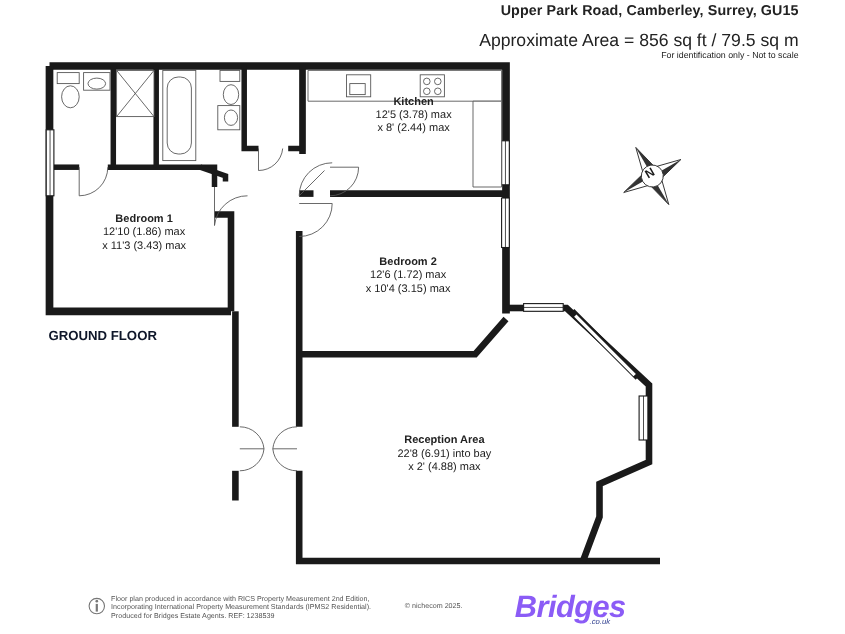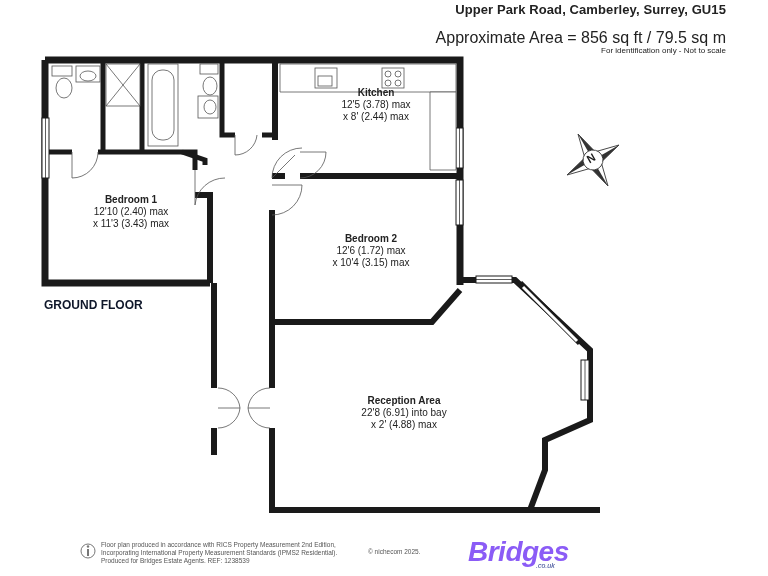--- a/index.html
+++ b/index.html
@@ -138,21 +138,21 @@
 <div style="position:absolute;left:587px;top:152px;font-size:11px;font-weight:bold;transform:rotate(-30deg);">N</div>
 
 <div class="room-label" style="left:360px;top:87px;margin-left:16px;">
   <span class="rname">Kitchen</span>
   <span>12'5 (3.78) max</span>
   <span>x 8' (2.44) max</span>
 </div>
 
 <div class="room-label" style="left:131px;top:194px;">
   <span class="rname">Bedroom 1</span>
-  <span>12'10 (2.40) max</span>
+  <span>12'10 (1.86) max</span>
   <span>x 11'3 (3.43) max</span>
 </div>
 
 <div class="room-label" style="left:371px;top:233px;">
   <span class="rname">Bedroom 2</span>
   <span>12'6 (1.72) max</span>
   <span>x 10'4 (3.15) max</span>
 </div>
 
 <div class="room-label" style="left:404px;top:395px;">

